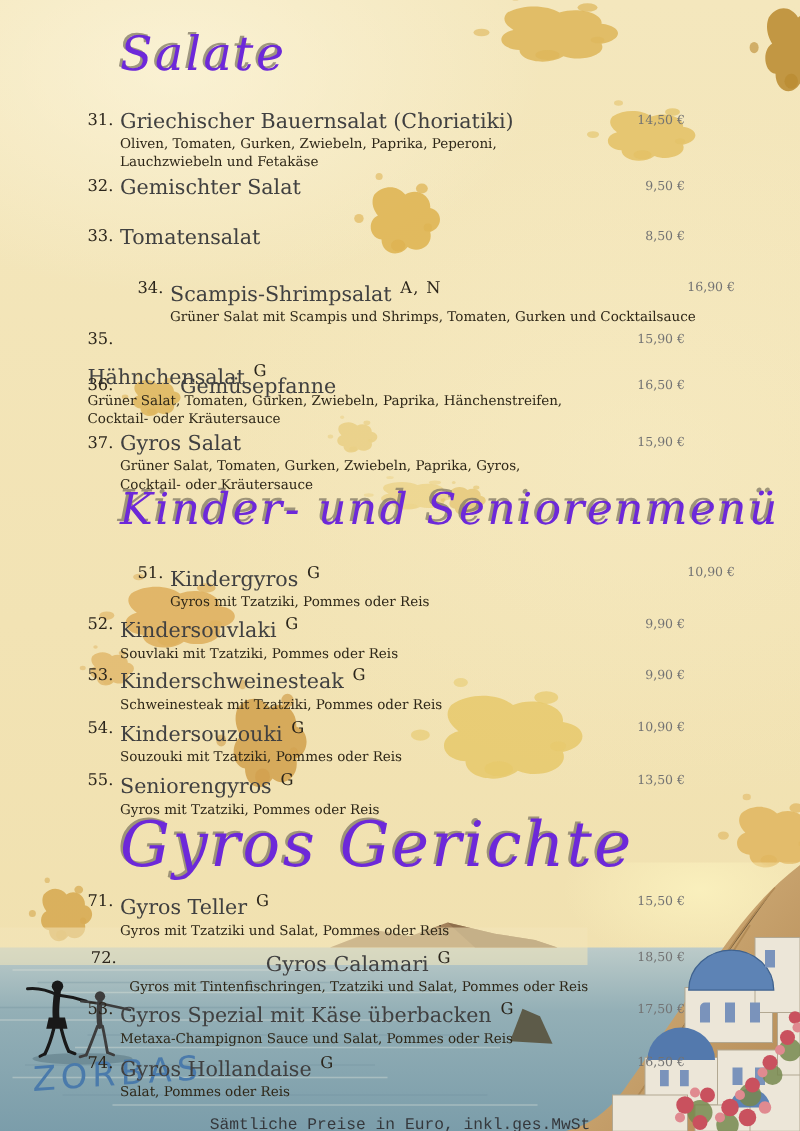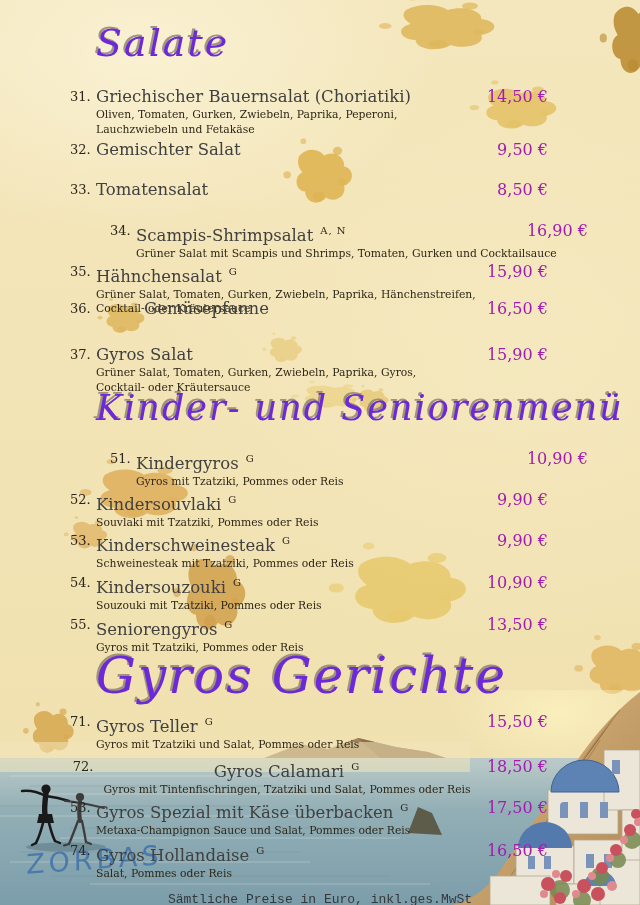--- a/index.html
+++ b/index.html
@@ -20,23 +20,23 @@
   .menu-layer{position:absolute;inset:0;z-index:5;color:#27211a;}
   .section-title{position:absolute;left:96px;
     font-style:italic;font-size:37px;letter-spacing:2px;line-height:1.15;
     color:#6d28d9;white-space:nowrap;
     text-shadow:-2px -2px 0 rgba(128,120,100,.75);}
   .item-row{position:absolute;left:70px;width:478px;display:flex;align-items:flex-start;}
   .item-num{width:26px;flex:0 0 26px;font-size:13px;line-height:20px;color:#2b251b;}
   .item-body{flex:1 1 auto;min-width:0;padding-right:70px;}
   .name-line{font-size:16.5px;line-height:20px;white-space:nowrap;}
   .item-name{color:#404040;}
-  .item-sup{font-size:10px;vertical-align:super;margin-left:7px;letter-spacing:1px;color:#2b251b;}
+  .item-sup{font-size:13px;vertical-align:super;margin-left:7px;letter-spacing:1px;color:#2b251b;}
   .item-desc{font-size:10.8px;line-height:13.5px;color:#2e2718;margin-top:1px;white-space:nowrap;}
-  .item-price{position:absolute;right:0;top:0;font-size:16px;line-height:20px;white-space:nowrap;color:#a21caf;}
+  .item-price{position:absolute;right:0;top:0;font-size:10px;line-height:20px;white-space:nowrap;color:#737373;}
   .footer{position:absolute;left:0;right:0;top:875px;z-index:6;text-align:center;
     font-family:Liberation Mono, monospace;font-size:13px;color:#35383c;margin-top:17px;}
 </style>
 </head>
 <body>
 
 <div class="page">
   <div class="paper-tint"></div>
 
   <svg class="splats" width="640" height="905" viewBox="0 0 640 905" aria-hidden="true">
@@ -219,21 +219,21 @@
         <div class="item-price">8,50 €</div>
       </div>
       <div class="item-row" style="top: 221px; margin-left: 40px;">
         <div class="item-num">34.</div>
         <div class="item-body">
           <div class="name-line"><span class="item-name">Scampis-Shrimpsalat</span><sup class="item-sup">A, N</sup></div>
           <div class="item-desc">Grüner Salat mit Scampis und Shrimps, Tomaten, Gurken und Cocktailsauce</div>
         </div>
         <div class="item-price">16,90 €</div>
       </div>
-      <div class="item-row" style="top: 262px;">
+      <div class="item-row" style="top: 262px; flex-direction: column;">
         <div class="item-num">35.</div>
         <div class="item-body">
           <div class="name-line"><span class="item-name">Hähnchensalat</span><sup class="item-sup">G</sup></div>
           <div class="item-desc">Grüner Salat, Tomaten, Gurken, Zwiebeln, Paprika, Hänchenstreifen,</div>
           <div class="item-desc">Cocktail- oder Kräutersauce</div>
         </div>
         <div class="item-price">15,90 €</div>
       </div>
       <div class="item-row" style="top: 299px; gap: 48px;">
         <div class="item-num">36.</div>

